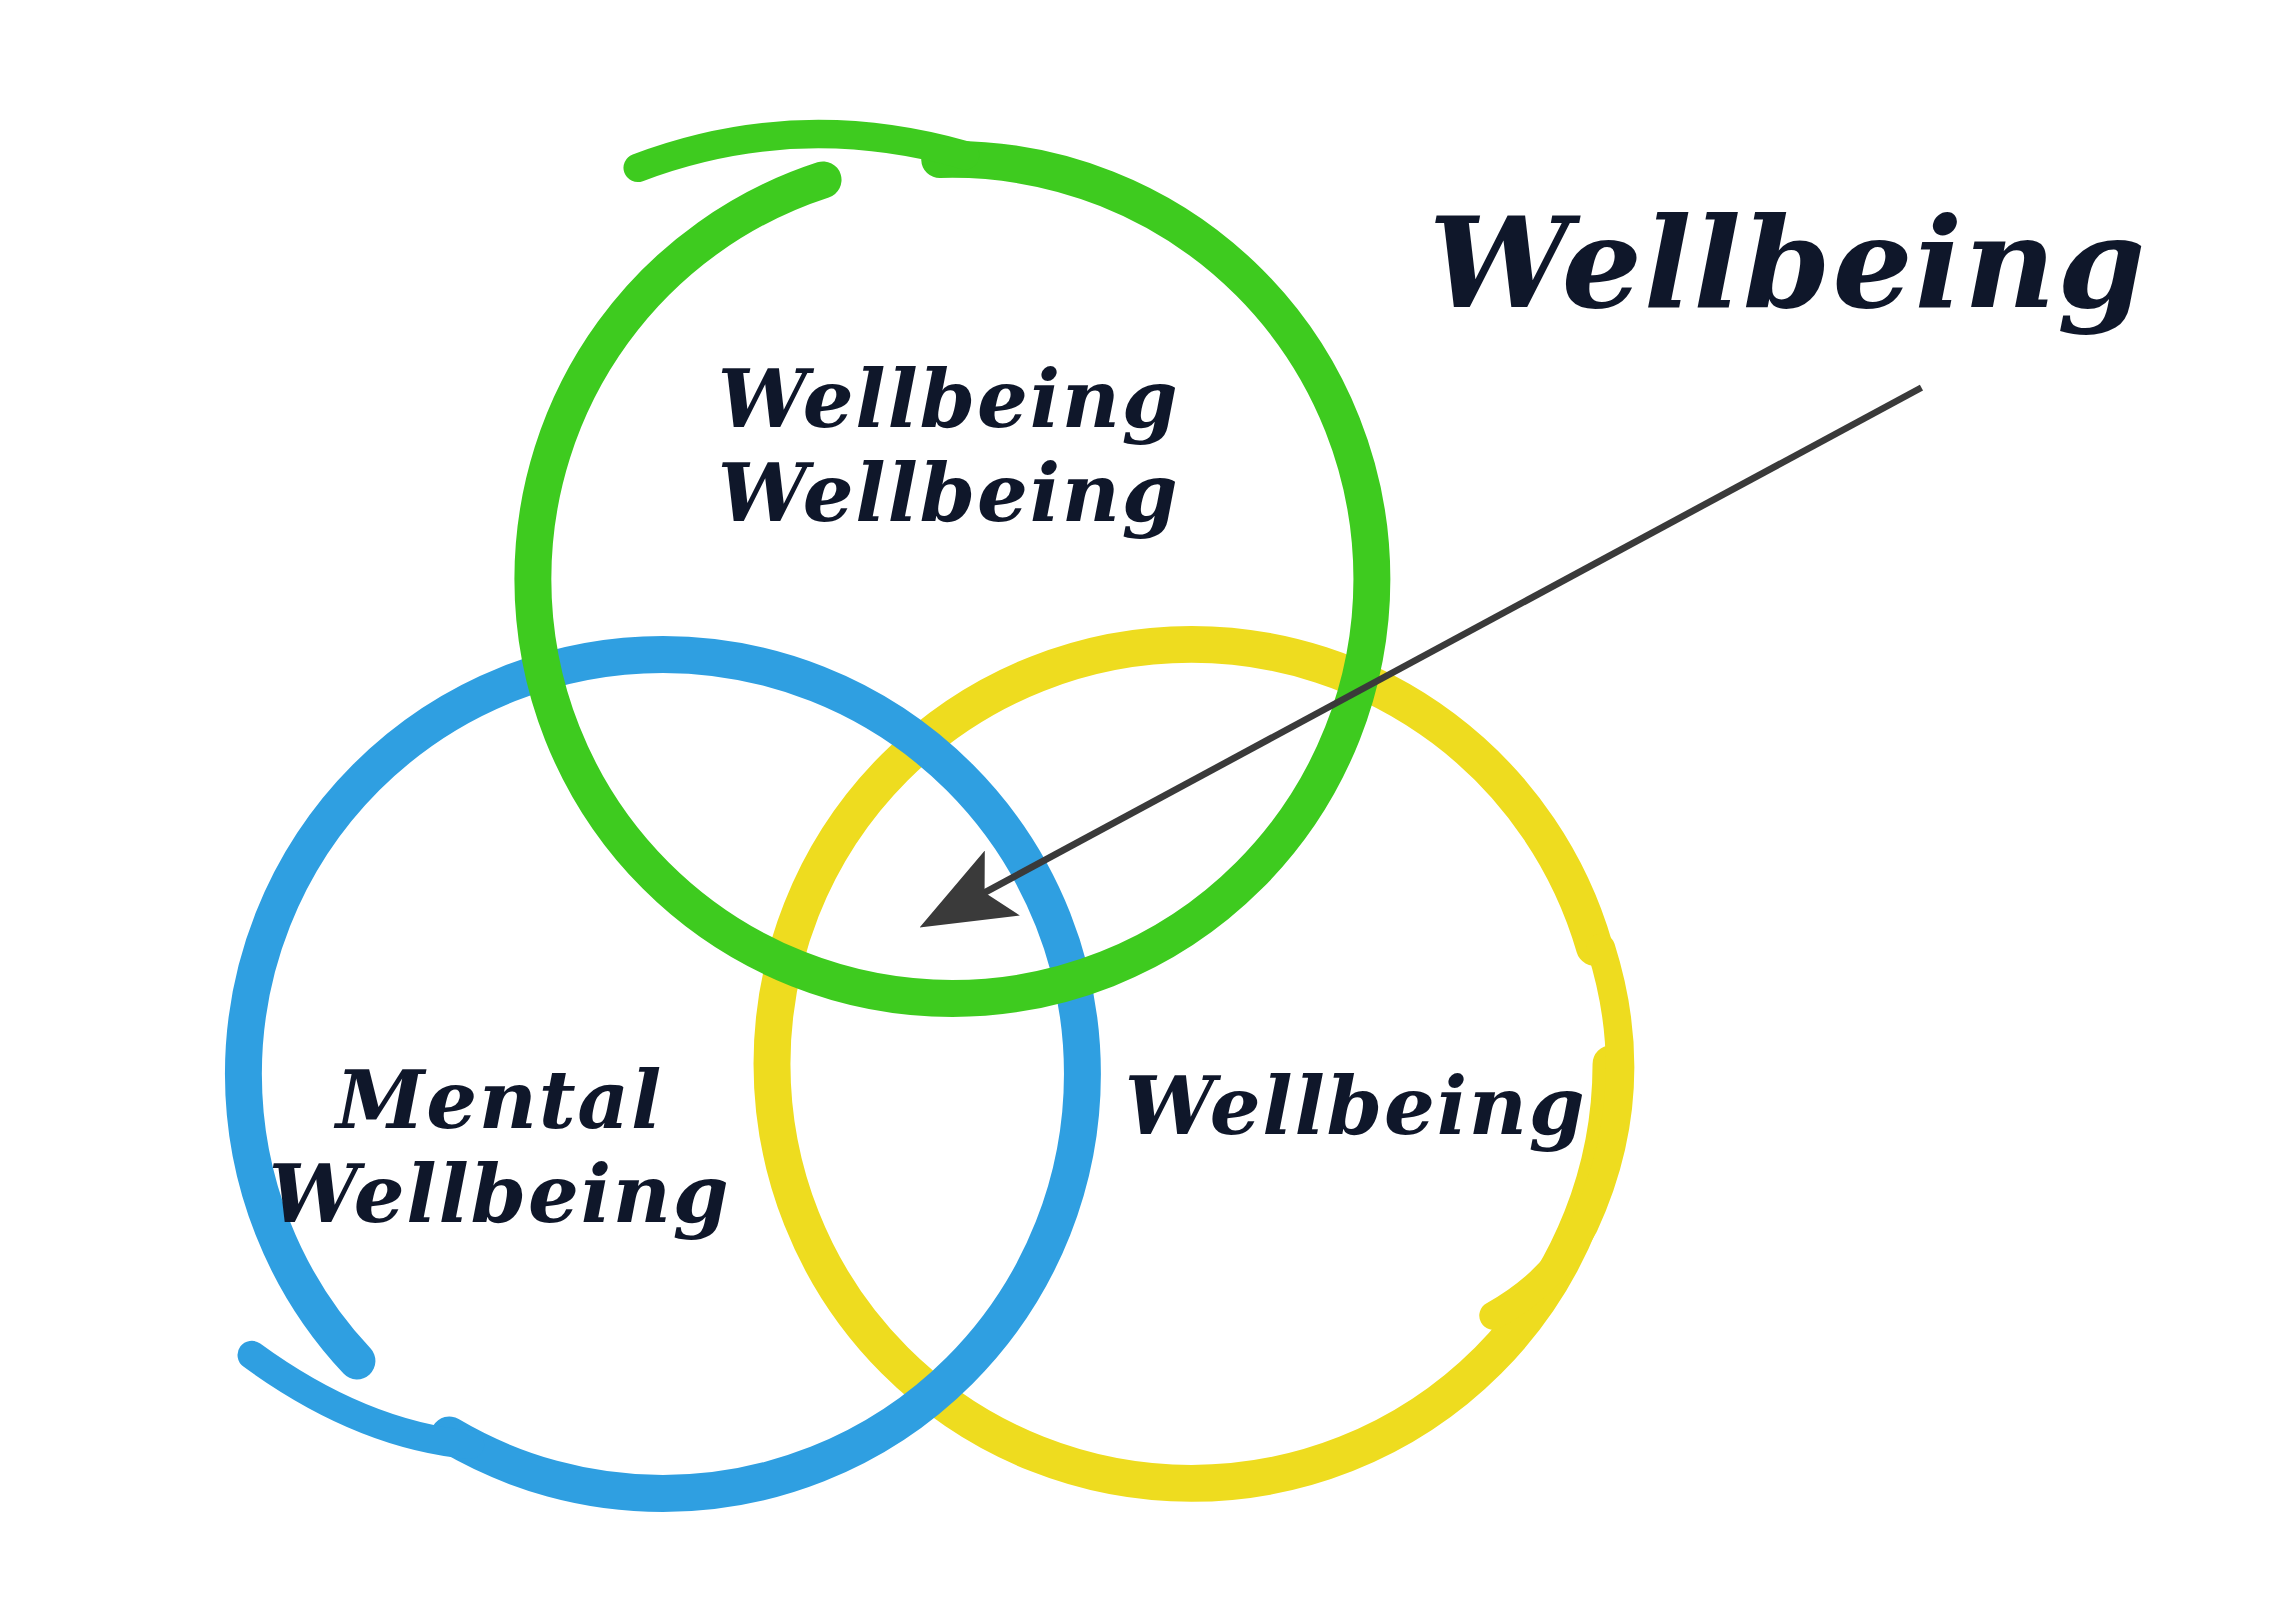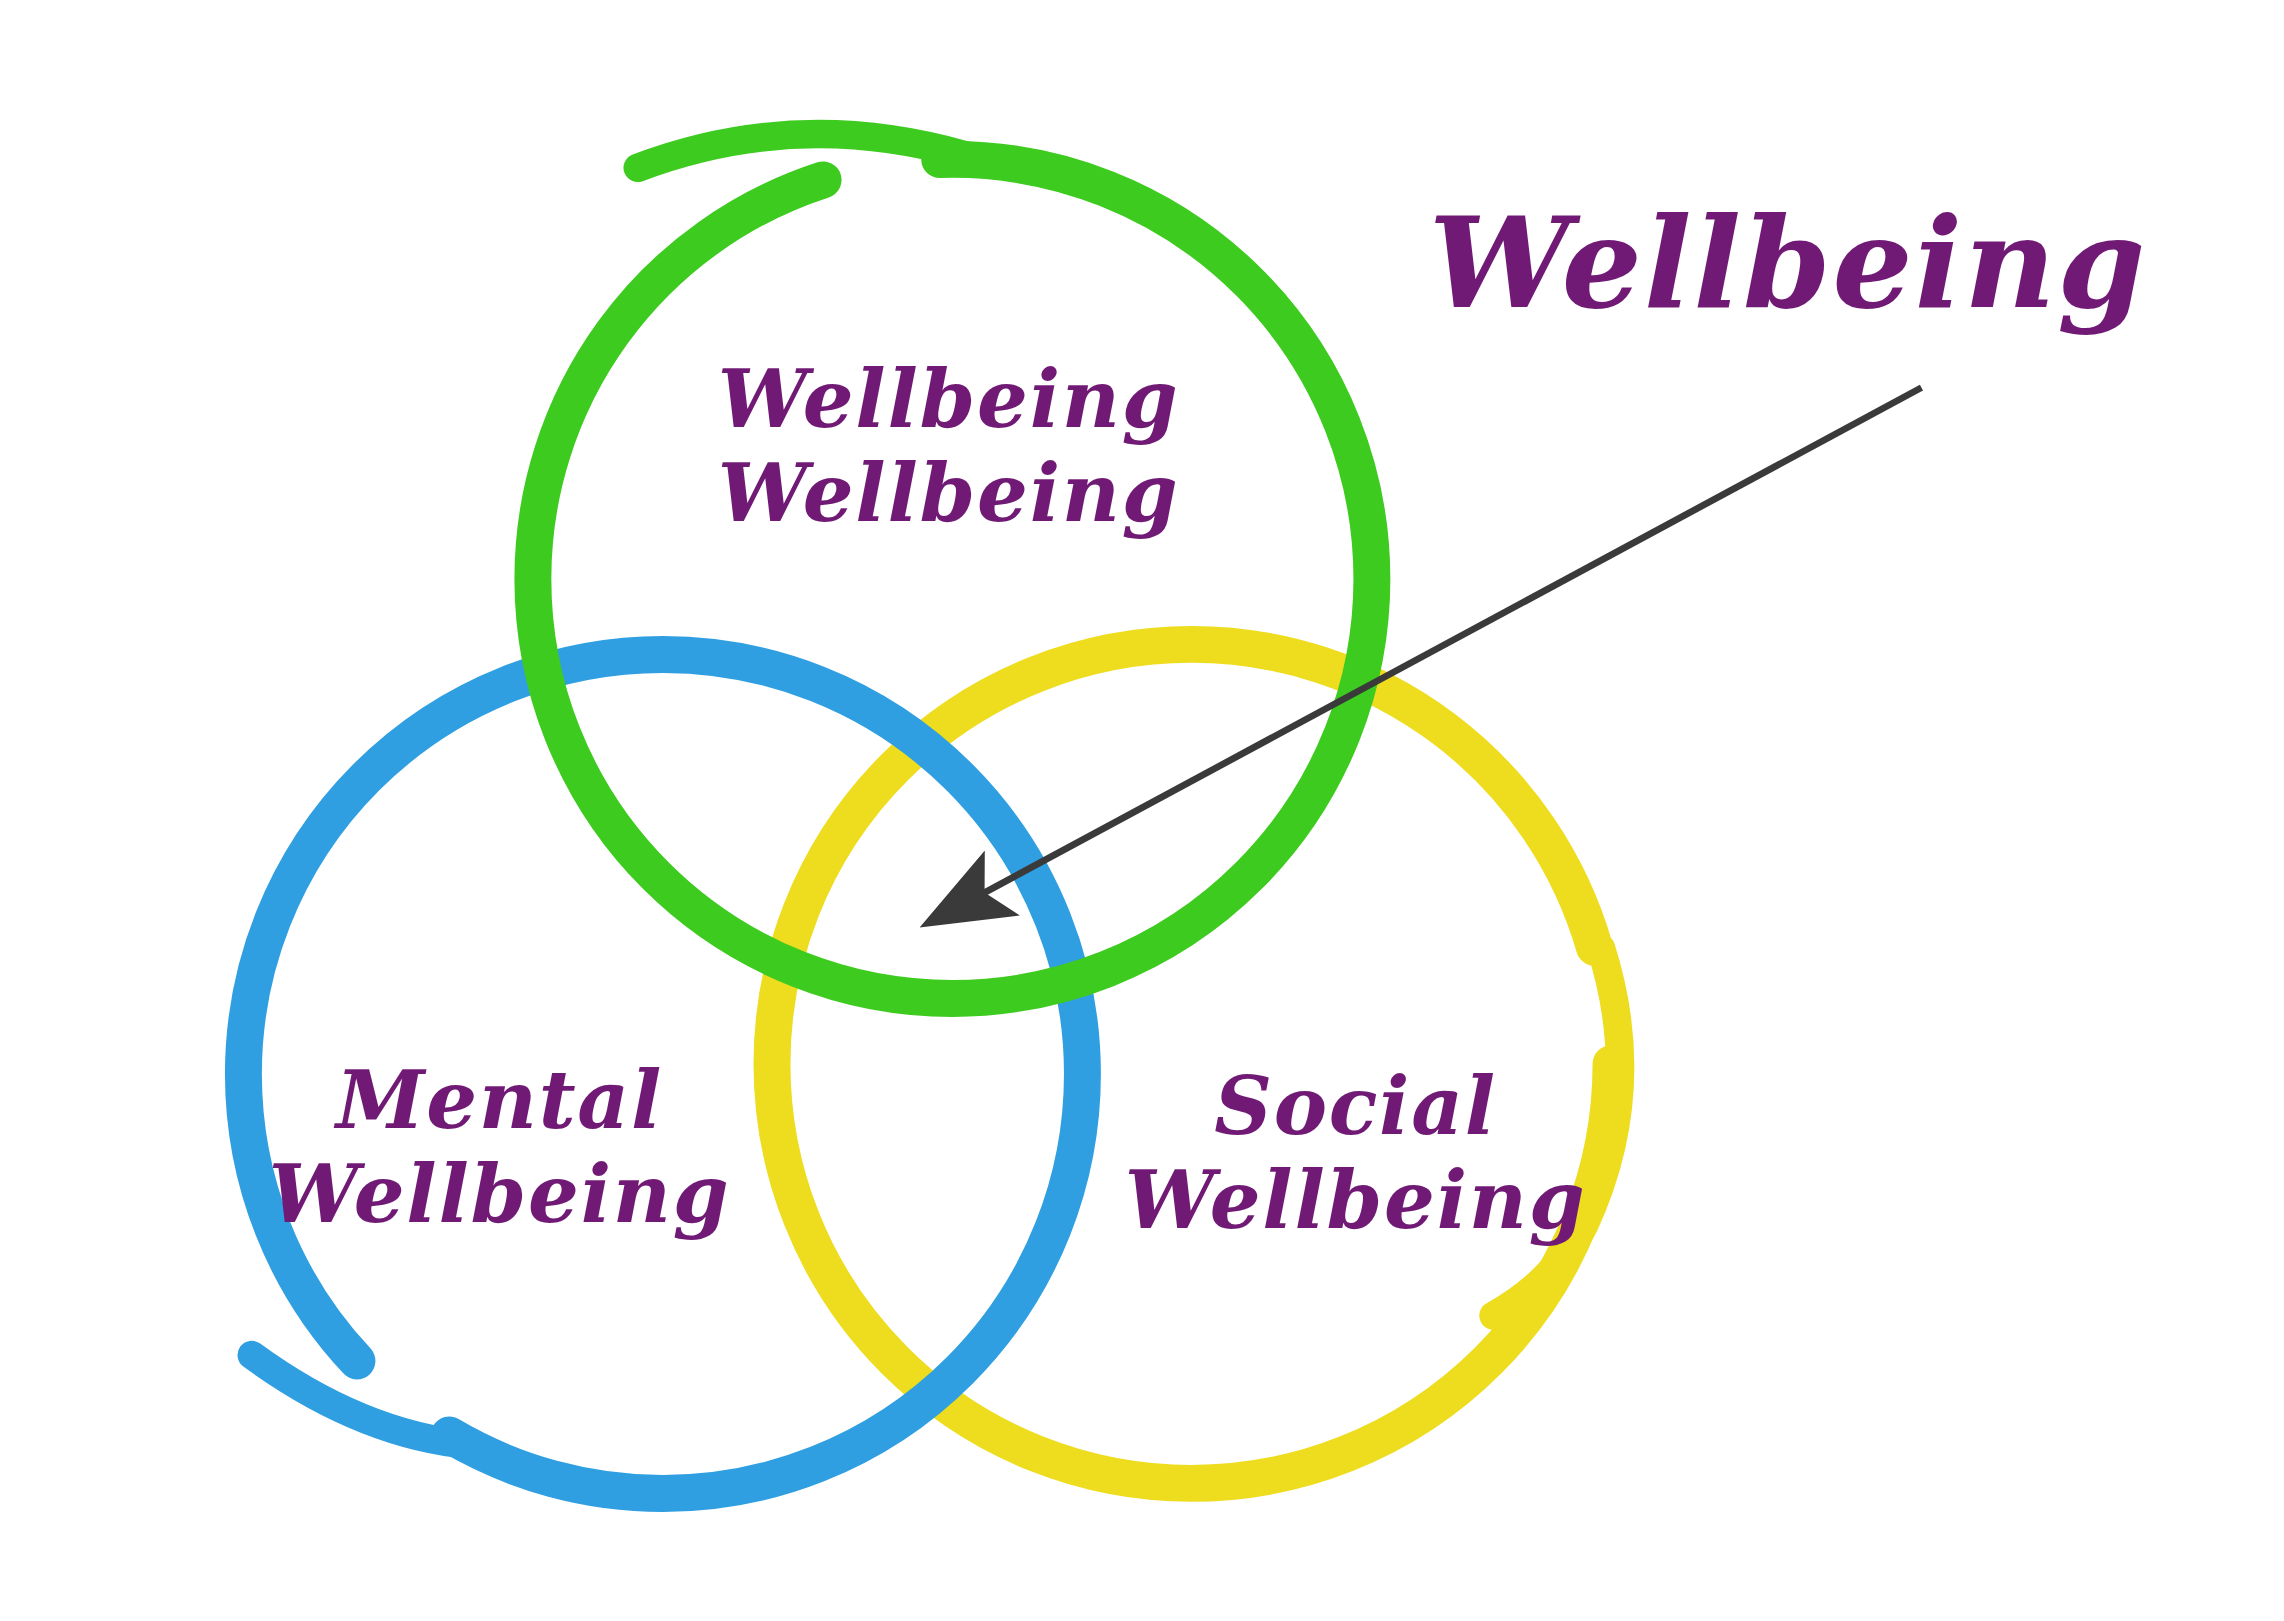--- a/index.html
+++ b/index.html
@@ -20,21 +20,21 @@
     left: 0;
     top: 0;
     width: 2284px;
     height: 1621px;
   }
   .label {
     position: absolute;
     text-align: center;
     font-style: italic;
     font-weight: 700;
-    color: #701a75;
+    color: #0f172a;
     line-height: 1.18;
     letter-spacing: 1.7px;
     white-space: nowrap;
   }
   .circle-label {
     font-size: 80px;
     width: 755px;
   }
   .title-label {
     font-size: 126px;
@@ -79,18 +79,17 @@
     <div>Wellbeing</div>
     <div>Wellbeing</div>
   </div>
 
   <div class="label circle-label" style="left:122px; top:1053px;">
     <div>Mental</div>
     <div>Wellbeing</div>
   </div>
 
   <div class="label circle-label" style="left:978px; top:1059px;">
-    <div>Social</div>
     <div>Wellbeing</div>
   </div>
 
 </div>
 
 
 </body></html>

